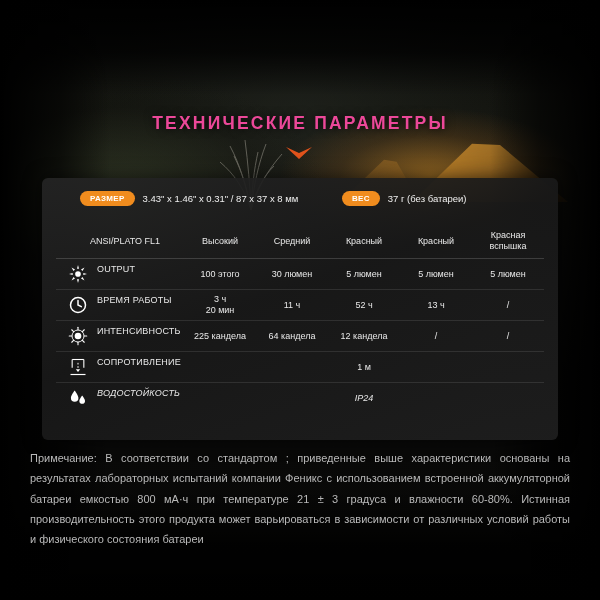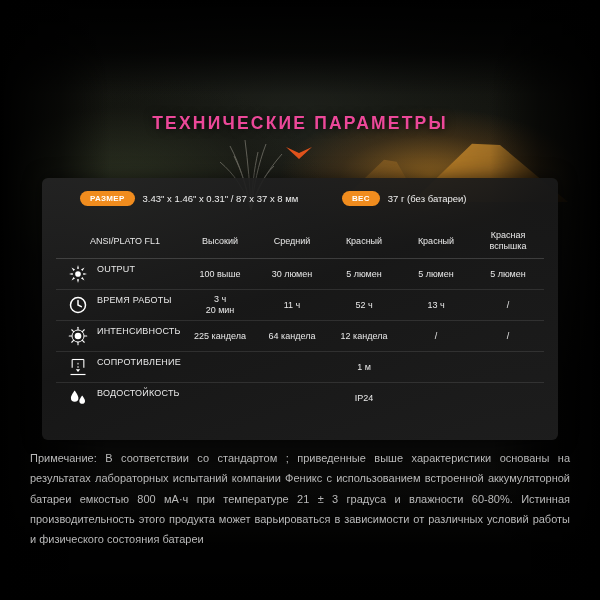--- a/index.html
+++ b/index.html
@@ -180,21 +180,21 @@
     gap: 9px;
     padding-left: 12px;
   }
   .icon {
     width: 20px;
     height: 20px;
     flex: 0 0 20px;
     display: block;
   }
   .two-line { line-height: 1.25; }
-  table.spec tr:last-child td { border-bottom: none; }
+  table.spec tr:last-child td { border-bottom: none; font-style: italic; }
 
   
   .note {
     position: absolute;
     left: 30px; top: 448px;
     width: 540px;
     color: #b9b9b9;
     font-size: 11px;
     line-height: 1.85;
     text-align: justify;
@@ -277,21 +277,21 @@
                 <path d="M22.8 12 L18.4 10.8 L18.4 13.2 Z"></path>
                 <path d="M4.2 4.2 L8.4 6.6 L6.6 8.4 Z"></path>
                 <path d="M19.8 19.8 L15.6 17.4 L17.4 15.6 Z"></path>
                 <path d="M19.8 4.2 L17.4 8.4 L15.6 6.6 Z"></path>
                 <path d="M4.2 19.8 L6.6 15.6 L8.4 17.4 Z"></path>
               </g>
             </svg>
             <span>OUTPUT</span>
           </div>
         </td>
-        <td>100 выше</td>
+        <td>100 этого</td>
         <td>30 люмен</td>
         <td>5 люмен</td>
         <td>5 люмен</td>
         <td>5 люмен</td>
       </tr>
 
       <tr>
         <td class="rowlabel">
           <div class="cellflex">
             <svg class="icon" viewBox="0 0 24 24">

